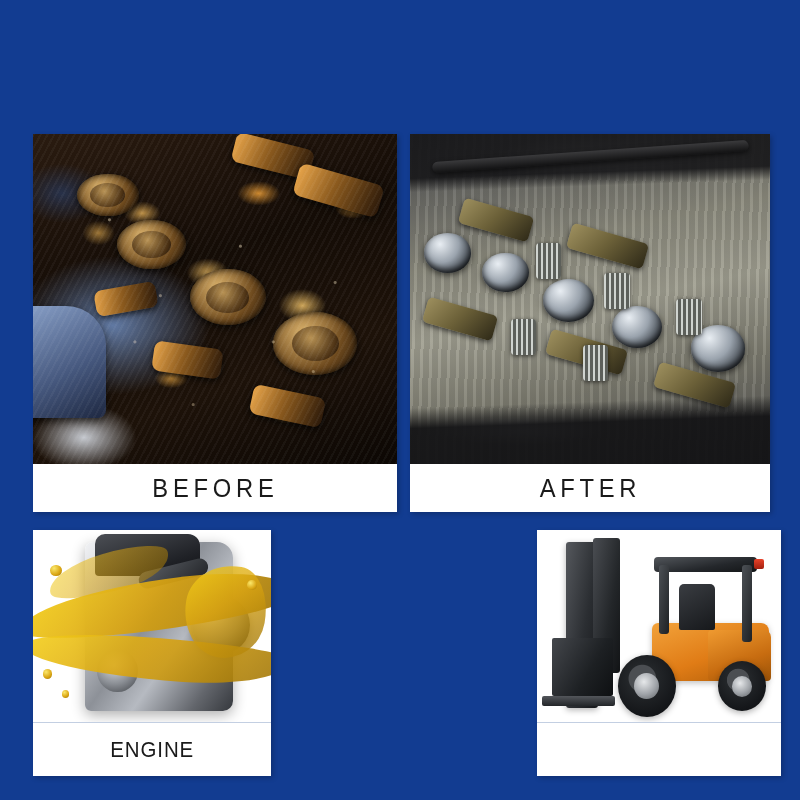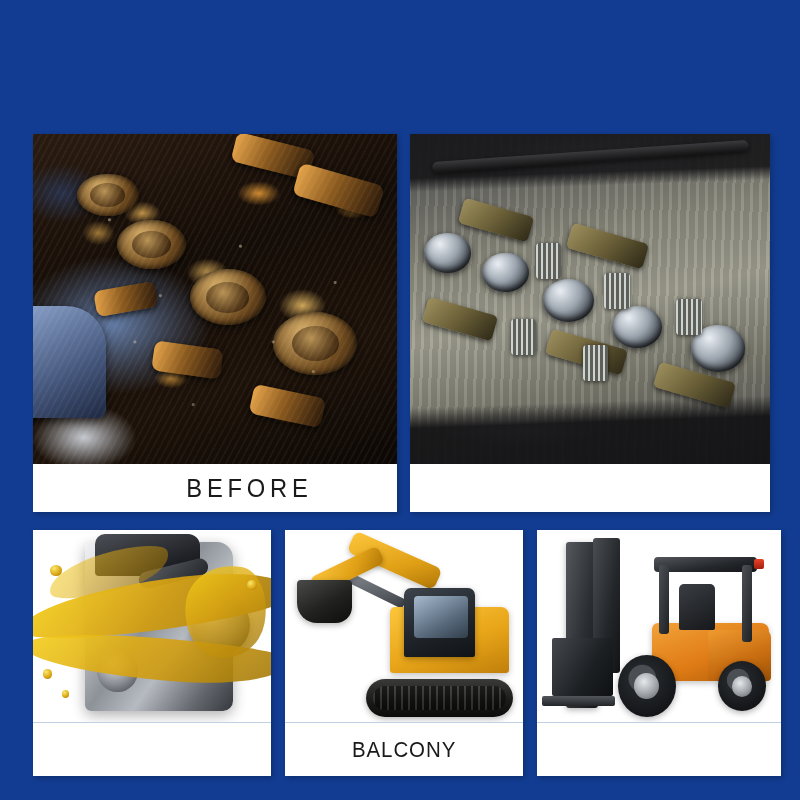--- a/index.html
+++ b/index.html
@@ -33,21 +33,21 @@
     color:#1a1a1a;background:#fff;
   }
   .cap-top{font-size:25px;letter-spacing:5px;font-weight:400;transform:scaleX(.95);}
   .cap-bot{font-size:22px;letter-spacing:1px;font-weight:400;transform:scaleX(.93);}
   .sep{position:absolute;left:0;right:0;height:1px;background:#c3cfe2;}
 
   
   #card-before{left:33px;top:134px;width:364px;height:378px;}
   #card-after {left:410px;top:134px;width:360px;height:378px;}
   .top .photo{height:330px;}
-  .top .caption{height:48px;margin-left:34px;}
+  .top .caption{height:48px;}
 
   
   #card-engine  {left:33px;  top:530px;width:238px;height:246px;}
   #card-balcony {left:285px; top:530px;width:238px;height:246px;}
   #card-exterior{left:537px; top:530px;width:244px;height:246px;}
   .bot .photo{height:193px;}
   .bot .caption{height:53px;}
 
   
   .p-before{
@@ -256,57 +256,47 @@
       <div class="cam" style="left:44%;top:30%;width:22%;height:8%;transform:rotate(16deg);"></div>
       <div class="cam" style="left:4%;top:52%;width:20%;height:8%;transform:rotate(16deg);"></div>
       <div class="cam" style="left:38%;top:62%;width:22%;height:8%;transform:rotate(16deg);"></div>
       <div class="cam" style="left:68%;top:72%;width:22%;height:8%;transform:rotate(16deg);"></div>
       <div class="spring" style="left:35%;top:33%;width:7%;height:11%;"></div>
       <div class="spring" style="left:54%;top:42%;width:7%;height:11%;"></div>
       <div class="spring" style="left:74%;top:50%;width:7%;height:11%;"></div>
       <div class="spring" style="left:28%;top:56%;width:7%;height:11%;"></div>
       <div class="spring" style="left:48%;top:64%;width:7%;height:11%;"></div>
     </div>
+    <div class="caption">
+      <span class="cap-top">AFTER</span>
+    </div>
   </div>
 
   <div class="card bot" id="card-engine">
     <div class="photo p-engine">
       <div class="eng-block"></div>
       <div class="eng-top"></div>
       <div class="eng-pipe" style="left:44%;top:18%;width:30%;height:9%;transform:rotate(-14deg);"></div>
       <div class="eng-turbo"></div>
       <div class="eng-pulley"></div>
       <div class="oil oil-c"></div>
       <div class="oil oil-a"></div>
       <div class="oil oil-d"></div>
       <div class="oil oil-b"></div>
       <div class="drop" style="left:7%;top:18%;width:5%;height:6%;"></div>
       <div class="drop" style="left:4%;top:72%;width:4%;height:5%;"></div>
       <div class="drop" style="left:12%;top:83%;width:3%;height:4%;"></div>
       <div class="drop" style="right:6%;top:26%;width:4%;height:5%;"></div>
       <div class="sep" style="bottom:0;"></div>
     </div>
+    <div class="caption">
+      <span class="cap-bot">ENGINE</span>
+    </div>
   </div>
 
-  <div class="card bot" id="card-balcony">
-    <div class="photo p-exc">
-      <div class="exc-arm" style="left:22%;top:28%;width:30%;height:5%;transform:rotate(26deg);"></div>
-      <div class="exc-boom exc-b1"></div>
-      <div class="exc-boom exc-b2"></div>
-      <div class="exc-bucket"></div>
-      <div class="exc-body"></div>
-      <div class="exc-cab"></div>
-      <div class="exc-glass"></div>
-      <div class="exc-track"></div>
-      <div class="sep" style="bottom:0;"></div>
-    </div>
-    <div class="caption">
-      <span class="cap-bot">BALCONY</span>
-    </div>
-  </div>
 
   <div class="card bot" id="card-exterior">
     <div class="photo p-fork">
       <div class="fk-mast"></div>
       <div class="fk-mast2"></div>
       <div class="fk-carriage"></div>
       <div class="fk-fork"></div>
       <div class="fk-body"></div>
       <div class="fk-counter"></div>
       <div class="fk-canopy"></div>

